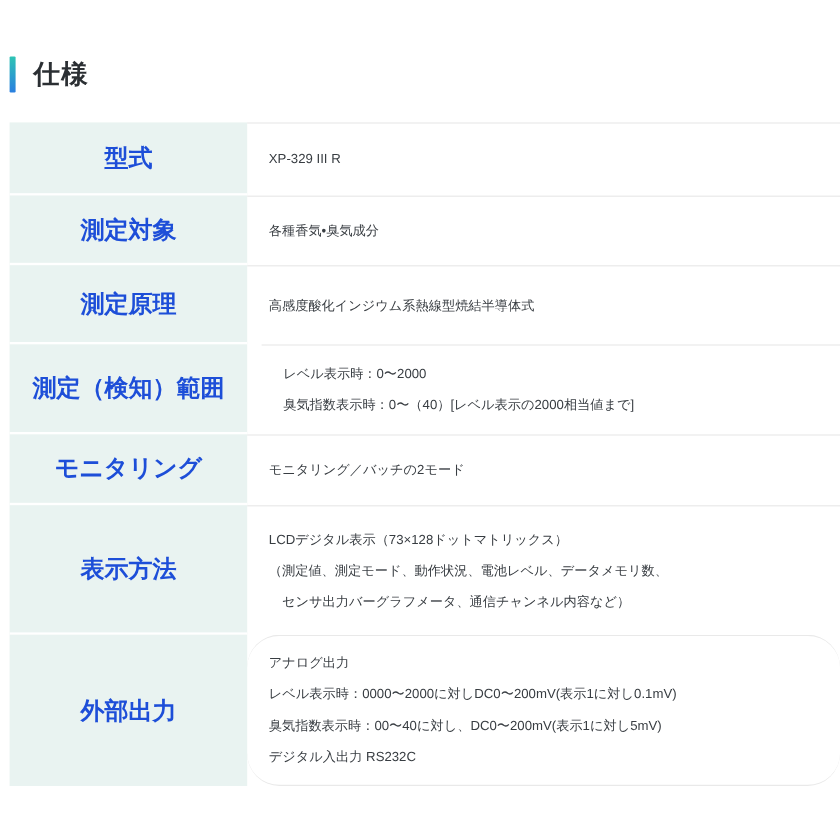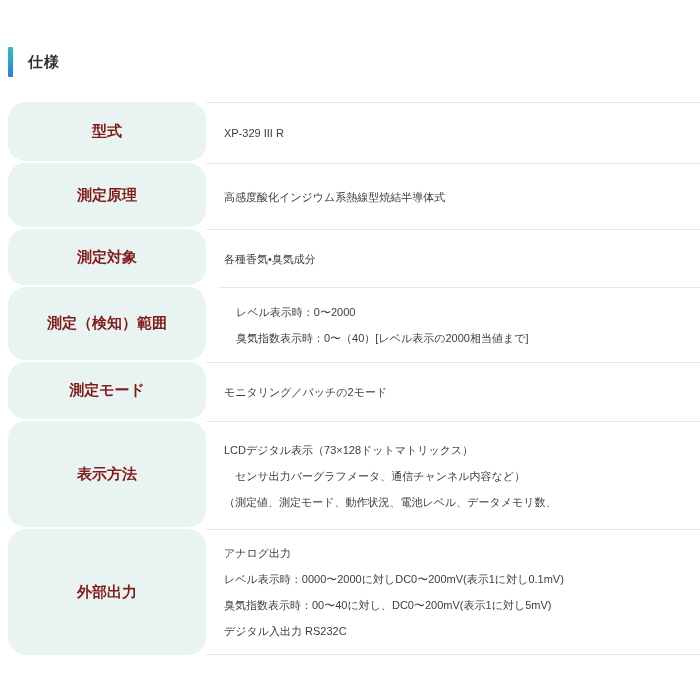--- a/index.html
+++ b/index.html
@@ -23,57 +23,56 @@
     margin-bottom: 24px;
   }
   .accent-bar {
     width: 5px;
     height: 30px;
     border-radius: 1px;
     background: linear-gradient(180deg, var(--accent-top, #2ec4b4) 0%, var(--accent-bottom, #2a7fe0) 100%);
     margin-right: 15px;
   }
   .section-title {
-    font-size: 15px;
+    font-size: 22px;
     font-weight: bold;
     color: #2b2f33;
     letter-spacing: 1px;
   }
   
   .spec-table {
     width: 100%;
   }
   .spec-row { display: flex; }
   .cell-label {
     width: 198px;
     flex: 0 0 198px;
     background: var(--label-bg, #e9f3f1);
     display: flex;
     align-items: center;
     justify-content: center;
     text-align: center;
     font-weight: bold;
-    font-size: 15px;
-    color: #7f1d1d;
+    font-size: 20px;
+    color: #1d4ed8;
     border-bottom: 2px solid #ffffff;
-    border-radius: 18px;
   }
   .spec-row:last-child .cell-label { border-bottom: none; }
   .cell-value {
     flex: 1 1 auto;
     border-top: 1px solid var(--border-color, #e9e9e9);
     display: flex;
     flex-direction: column;
     justify-content: center;
     padding: 10px 10px 10px 18px;
     font-size: 11px;
     line-height: 26px;
     color: #383d42;
   }
-  .spec-row:last-child .cell-value { border-bottom: 1px solid var(--border-color, #e9e9e9); }
+  .spec-row:last-child .cell-value { border-bottom: 1px solid var(--border-color, #e9e9e9); border-radius: 27px; }
   
   .r1 { min-height: 61px; }
   .r2 { min-height: 58px; }
   .r3 { min-height: 66px; }
   .r4 { min-height: 75px; gap: 12px; }
   .r5 { min-height: 59px; }
   .r6 { min-height: 108px; }
   .r7 { min-height: 126px; }
   .value-line { white-space: pre; }
 </style>
@@ -89,55 +88,55 @@
 
   <div class="spec-table">
 
     <div class="spec-row r1">
       <div class="cell-label">型式</div>
       <div class="cell-value">
         <div class="value-line">XP-329 III R</div>
       </div>
     </div>
 
+    <div class="spec-row r2">
+      <div class="cell-label">測定対象</div>
+      <div class="cell-value">
+        <div class="value-line">各種香気•臭気成分</div>
+      </div>
+    </div>
+
     <div class="spec-row r3">
       <div class="cell-label">測定原理</div>
       <div class="cell-value">
         <div class="value-line">高感度酸化インジウム系熱線型焼結半導体式</div>
-      </div>
-    </div>
-
-    <div class="spec-row r2">
-      <div class="cell-label">測定対象</div>
-      <div class="cell-value">
-        <div class="value-line">各種香気•臭気成分</div>
       </div>
     </div>
 
     <div class="spec-row r4">
       <div class="cell-label">測定（検知）範囲</div>
       <div class="cell-value">
         <div class="value-line">レベル表示時：0〜2000</div>
         <div class="value-line">臭気指数表示時：0〜（40）[レベル表示の2000相当値まで]</div>
       </div>
     </div>
 
     <div class="spec-row r5">
-      <div class="cell-label">測定モード</div>
+      <div class="cell-label">モニタリング</div>
       <div class="cell-value">
         <div class="value-line">モニタリング／バッチの2モード</div>
       </div>
     </div>
 
     <div class="spec-row r6">
       <div class="cell-label">表示方法</div>
       <div class="cell-value">
         <div class="value-line">LCDデジタル表示（73×128ドットマトリックス）</div>
+        <div class="value-line">（測定値、測定モード、動作状況、電池レベル、データメモリ数、</div>
         <div class="value-line">　センサ出力バーグラフメータ、通信チャンネル内容など）</div>
-        <div class="value-line">（測定値、測定モード、動作状況、電池レベル、データメモリ数、</div>
       </div>
     </div>
 
     <div class="spec-row r7">
       <div class="cell-label">外部出力</div>
       <div class="cell-value">
         <div class="value-line">アナログ出力</div>
         <div class="value-line">レベル表示時：0000〜2000に対しDC0〜200mV(表示1に対し0.1mV)</div>
         <div class="value-line">臭気指数表示時：00〜40に対し、DC0〜200mV(表示1に対し5mV)</div>
         <div class="value-line">デジタル入出力 RS232C</div>

